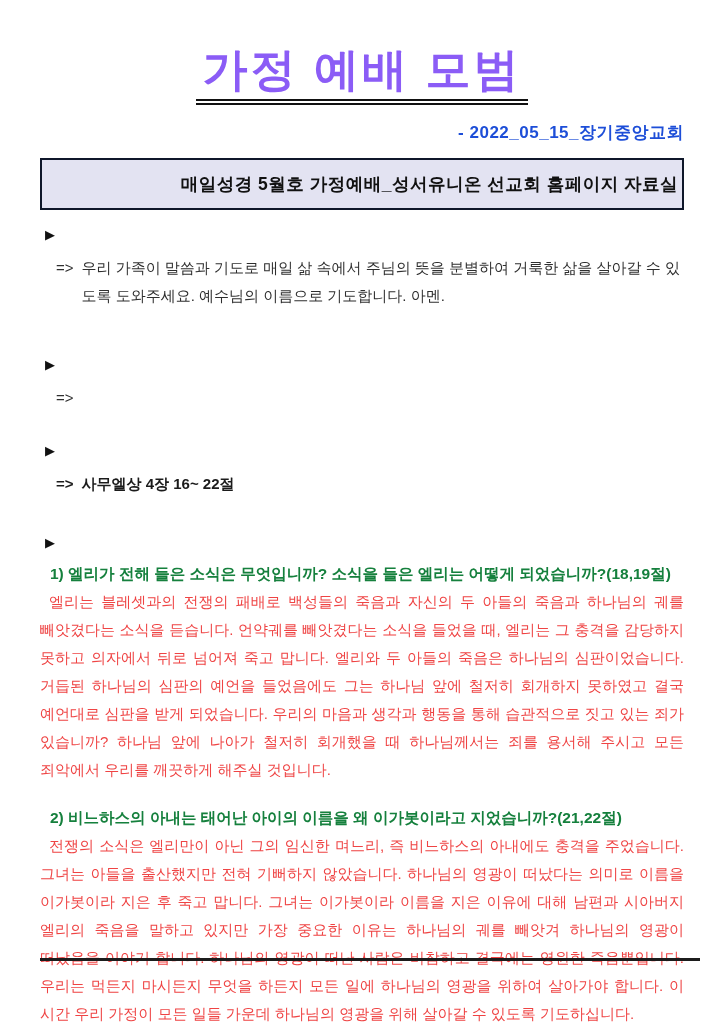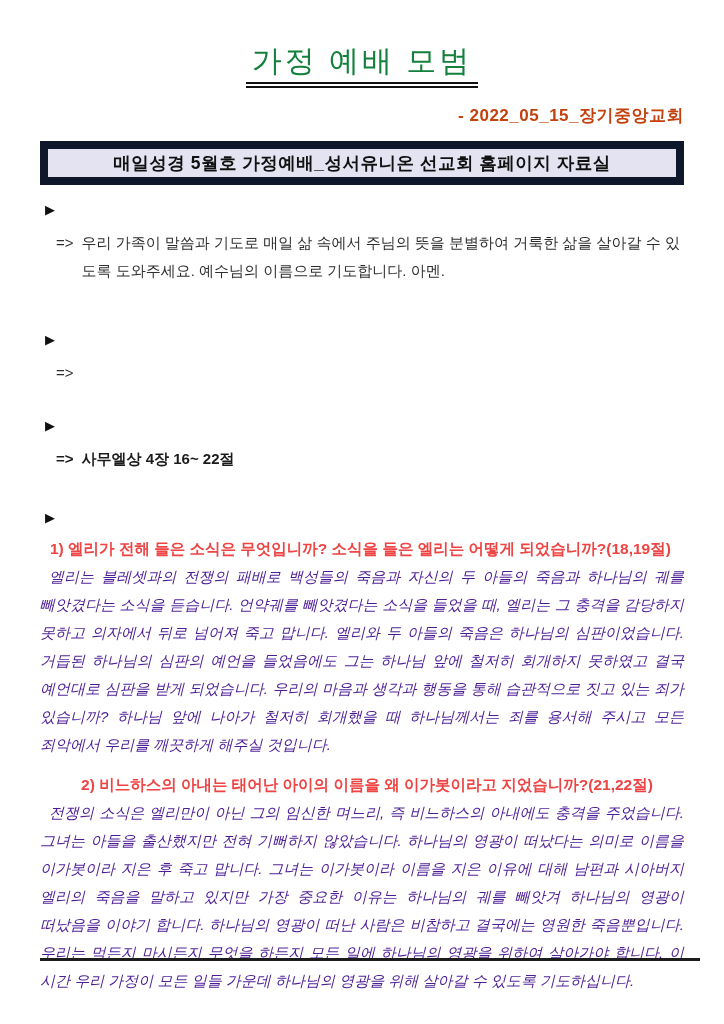--- a/index.html
+++ b/index.html
@@ -9,43 +9,43 @@
     color: #222222;
     position: relative;
     overflow: hidden;
   }
   .page { padding: 42px 40px 0 40px; box-sizing: border-box; }
 
   
   .title-wrap { text-align: center; margin-top: 2px; }
   .doc-title {
     display: inline-block;
-    font-size: 30px; font-weight: normal; color: #15803d;
+    font-size: 45px; font-weight: bold; color: #8b5cf6;
     letter-spacing: 3px;
     border-bottom: 6px double #111;
     padding: 0 6px 3px 6px;
     line-height: 1.15;
   }
 
   
   .byline {
     text-align: right;
-    font-size: 17px; font-weight: bold; color: #c2410c;
+    font-size: 17px; font-weight: bold; color: #1d4ed8;
     margin-top: 16px;
     letter-spacing: 0.5px;
   }
 
   
   .banner {
     margin-top: 14px;
-    border: 8px solid #0f172a;
+    border: 2px solid #0f172a;
     background: #e3e3f2;
-    text-align: center;
+    text-align: right;
     font-size: 17.5px; font-weight: bold; color: #111;
-    padding: 2px 4px;
+    padding: 12px 4px;
     letter-spacing: 0.5px;
   }
 
   
   .section { margin-top: 14px; }
   .section.gap-lg { margin-top: 44px; }
   .section-heading {
     display: flex; align-items: baseline;
     font-size: 15.5px; font-weight: bold; color: #111;
     line-height: 24px;
@@ -60,35 +60,34 @@
     padding-left: 16px;
     margin-top: 6px;
     font-size: 15px; color: #2e2e2e;
     line-height: 28px;
   }
   .response .marker { margin-right: 8px; white-space: nowrap; }
   .response.bold { font-weight: bold; color: #1b1b1b; }
 
   
   .qa-question {
-    font-size: 15.5px; font-weight: bold; color: #ef4444;
+    font-size: 15.5px; font-weight: bold; color: #15803d;
     padding-left: 10px;
     margin-top: 6px;
     line-height: 24px;
   }
-  .qa-question.second { margin-top: 14px; text-align: center; }
+  .qa-question.second { margin-top: 22px; }
   .qa-answer {
-    font-size: 15px; color: #4c1d95;
+    font-size: 15px; color: #ef4444;
     line-height: 28px;
     text-align: justify;
     text-indent: 0.6em;
     margin-top: 2px;
     word-break: keep-all;
     overflow-wrap: break-word;
-    font-style: italic;
   }
 
   .footer-rule {
     position: absolute;
     left: 40px; right: 24px;
     top: 958px;
     border: 0;
     border-top: 3px solid #1c1c1c;
     margin: 0;
   }

